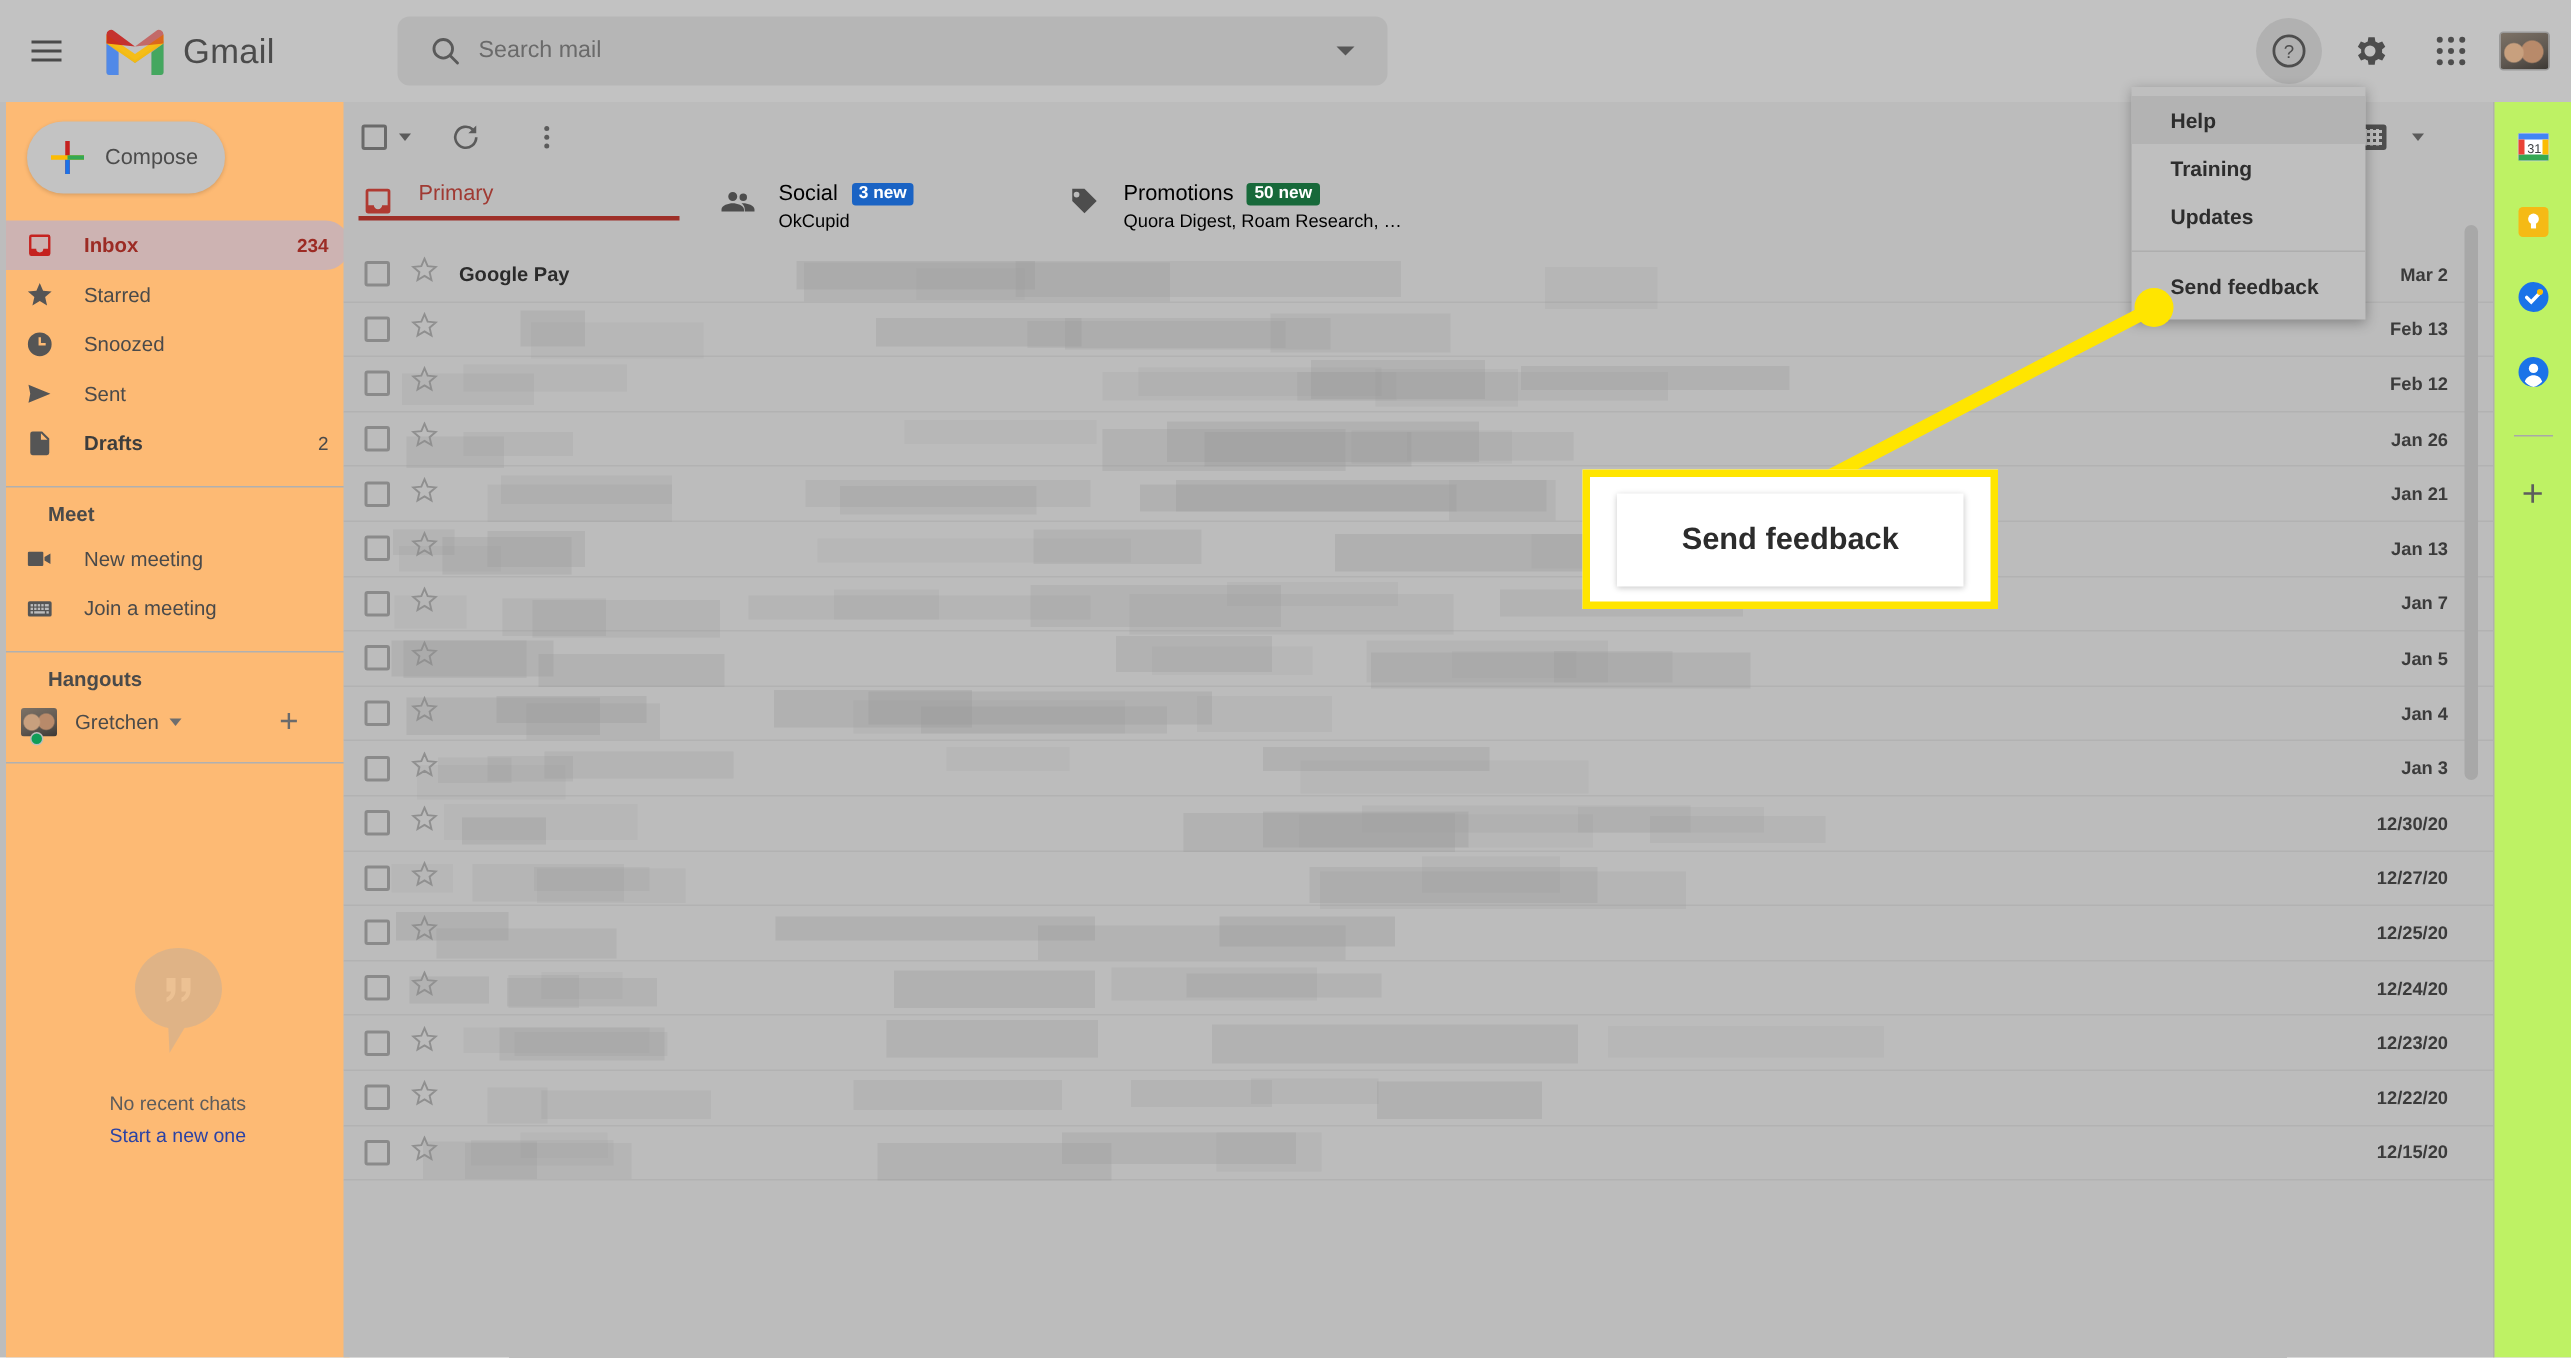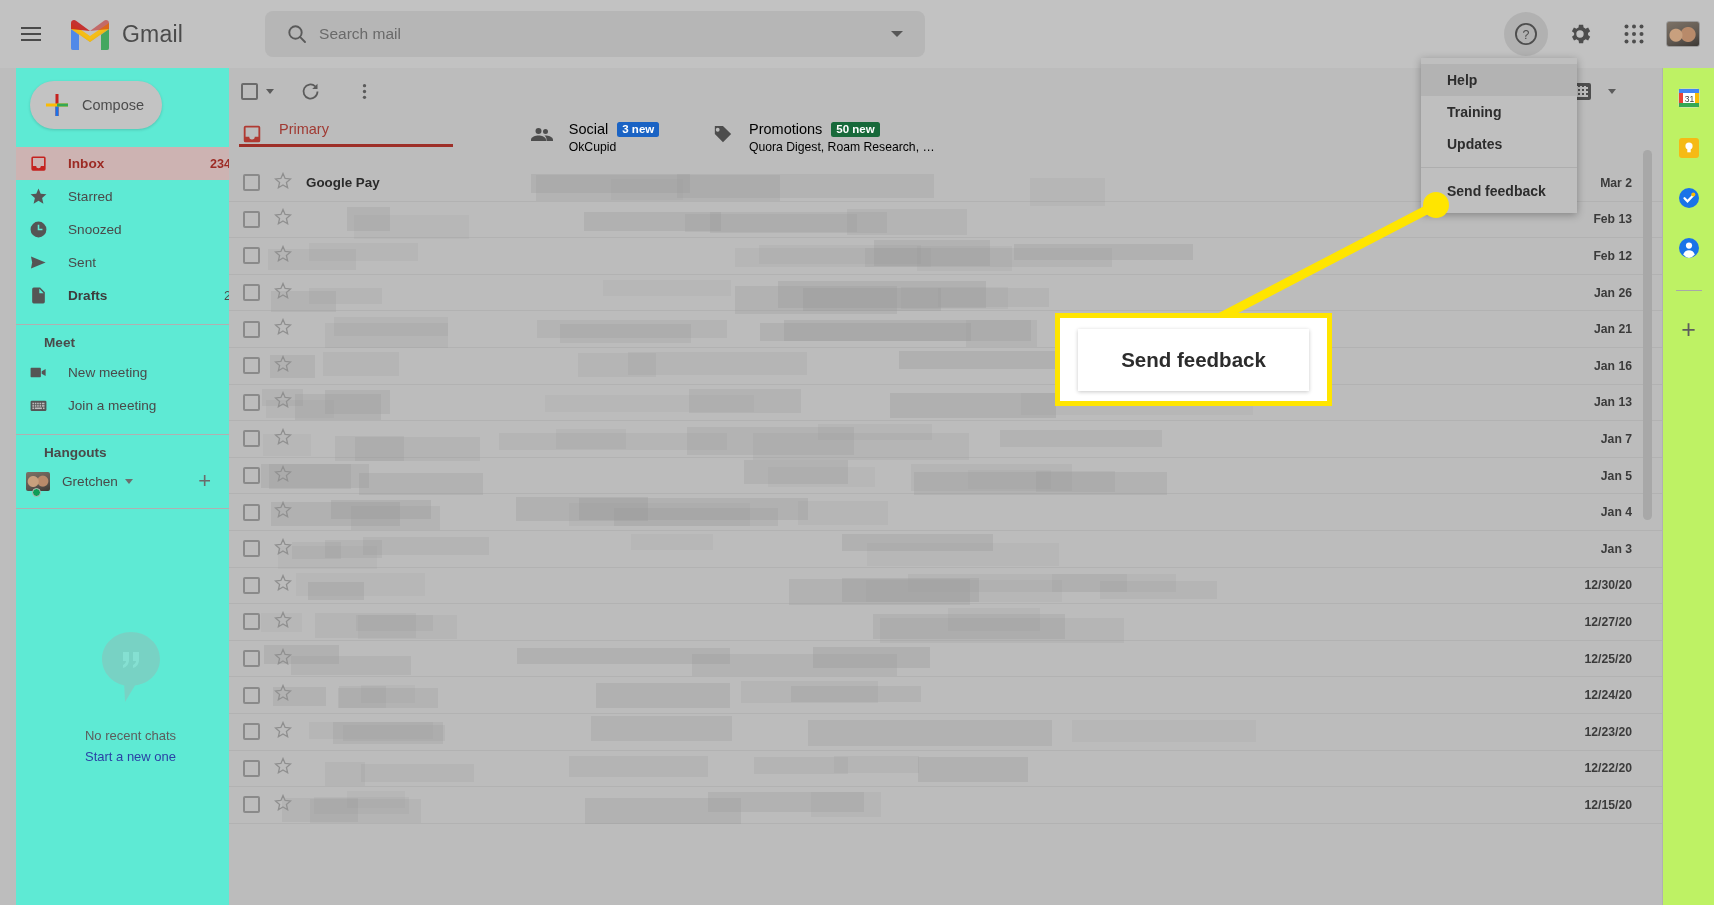--- a/index.html
+++ b/index.html
@@ -64,22 +64,22 @@
     width: 34px; height: 26px; border-radius: 3px; margin-right: 4px;
     background:
       radial-gradient(circle at 28% 55%, #c8a07e 0 6px, transparent 7px),
       radial-gradient(circle at 66% 52%, #b88a6a 0 7px, transparent 8px),
       linear-gradient(160deg,#7d7266 0%,#5e5750 60%,#3c3834 100%);
     border: 1px solid #9a9a9a; cursor: pointer;
   }
 
   
   .sidebar {
-    position: absolute; left: 16px; top: 68px; width: 229px; height: 837px;
-    background: #5eead4;
+    position: absolute; left: 4px; top: 68px; width: 229px; height: 837px;
+    background: #fdba74;
   }
   .compose {
     margin: 13px 0 0 14px; width: 132px; height: 48px;
     border-radius: 24px; background: #c3c3c3;
     box-shadow: 0 1px 3px rgba(0,0,0,.16);
     display: flex; align-items: center; cursor: pointer;
   }
   .compose-plus { width: 26px; height: 26px; margin: 0 12px 0 14px; position: relative; flex:none;}
   .compose-label { font-size: 14.5px; color: #4c4c4c; }
 
@@ -152,21 +152,21 @@
 
   .tabs { height: 50px; display: flex; align-items: flex-start; position: relative; }
   .tab { display: flex; align-items: flex-start; padding-top: 6px; cursor: pointer; position: relative; }
   .tab .tic { width: 26px; height: 26px; margin-right: 14px; flex:none;
               display:flex;align-items:center;justify-content:center;}
   .tab-title-row { display:flex; align-items:center; gap: 9px; }
   .tab-title { font-size: 14.5px; }
   .tab-sub { font-size: 12.2px; color: #000000; margin-top: 3px; }
   .tab.primary { margin-left: 10px; width: 240px; }
   .tab.primary .tab-title { color: #a03a33; font-weight: normal; }
-  .tab.social { margin-left: 0; width: 230px; justify-content: center; }
+  .tab.social { margin-left: 0; width: 230px; }
   .tab.promo  { margin-left: 0; width: 300px; }
   .tab-underline { position:absolute; left: 0px; bottom: 0; height: 3px; width: 214px; background:#9e2f28; }
   .badge { font-size: 11.5px; color: #fff; padding: 1.5px 5px; border-radius: 2.5px; font-weight: bold; }
   .badge.blue { background: #1a63c4; }
   .badge.green { background: #17693a; }
 
   .list { position: absolute; top: 97px; left: 0; right: 0; bottom: 0; overflow: hidden; }
   .row {
     position: relative; height: 36.6px; border-bottom: 1px solid #b2b2b2;
     display: flex; align-items: center; cursor: pointer;
@@ -572,35 +572,20 @@
           <span class="blk" style="left: 96.1372px; top: 11.7137px; width: 122.553px; height: 25.1183px; opacity: 0.29;"></span>
           <span class="blk" style="left: 104.932px; top: 5.42864px; width: 114.102px; height: 19.3445px; opacity: 0.31;"></span>
           <span class="subject">
             <span class="blk" style="left: 68.7042px; top: 12.1364px; width: 131.037px; height: 19.3082px; opacity: 0.41;"></span>
             <span class="blk" style="left: 293.366px; top: 8.67136px; width: 246.39px; height: 21.3941px; opacity: 0.54;"></span>
             <span class="blk" style="left: 46.0869px; top: 9.01464px; width: 190.051px; height: 17.953px; opacity: 0.41;"></span>
             <span class="blk" style="left: 475.432px; top: 9.02678px; width: 70.2716px; height: 26.7461px; opacity: 0.37;"></span>
             <span class="blk" style="left: 268.827px; top: 11.9075px; width: 211.165px; height: 17.8892px; opacity: 0.51;"></span>
           </span>
           <span class="date">Jan 21</span>
-        </div>
-        <div class="row">
-          <span class="chk"></span>
-          <span class="star"><svg width="18" height="18" viewBox="0 0 24 24">
-              <path fill="none" stroke="#8f8f8f" stroke-width="1.7" d="M12 17.27 18.18 21l-1.64-7.03L22 9.24l-7.19-.61L12 2 9.19 8.63 2 9.24l5.46 4.73L5.82 21z"></path>
-            </svg></span>
-          <span class="sender"></span>
-          <span class="blk" style="left: 40.7032px; top: 6.62748px; width: 45.7493px; height: 23.6261px; opacity: 0.45;"></span>
-          <span class="blk" style="left: 93.6019px; top: 4.15298px; width: 76.6079px; height: 24.1504px; opacity: 0.35;"></span>
-          <span class="subject">
-            <span class="blk" style="left: 136.557px; top: 3.92331px; width: 179.715px; height: 22.9801px; opacity: 0.31;"></span>
-            <span class="blk" style="left: 407.936px; top: 3.48215px; width: 230.87px; height: 17.3119px; opacity: 0.55;"></span>
-            <span class="blk" style="left: 86.7299px; top: 5.10098px; width: 77.9476px; height: 24.2857px; opacity: 0.35;"></span>
-          </span>
-          <span class="date">Jan 16</span>
         </div>
         <div class="row">
           <span class="chk"></span>
           <span class="star"><svg width="18" height="18" viewBox="0 0 24 24">
               <path fill="none" stroke="#8f8f8f" stroke-width="1.7" d="M12 17.27 18.18 21l-1.64-7.03L22 9.24l-7.19-.61L12 2 9.19 8.63 2 9.24l5.46 4.73L5.82 21z"></path>
             </svg></span>
           <span class="sender"></span>
           <span class="blk" style="left: 33.4813px; top: 4.73358px; width: 40.0411px; height: 17.2028px; opacity: 0.37;"></span>
           <span class="blk" style="left: 36.7715px; top: 15.8388px; width: 68.1999px; height: 17.5277px; opacity: 0.28;"></span>
           <span class="blk" style="left: 65.5762px; top: 9.60604px; width: 86.1958px; height: 25.8025px; opacity: 0.43;"></span>

